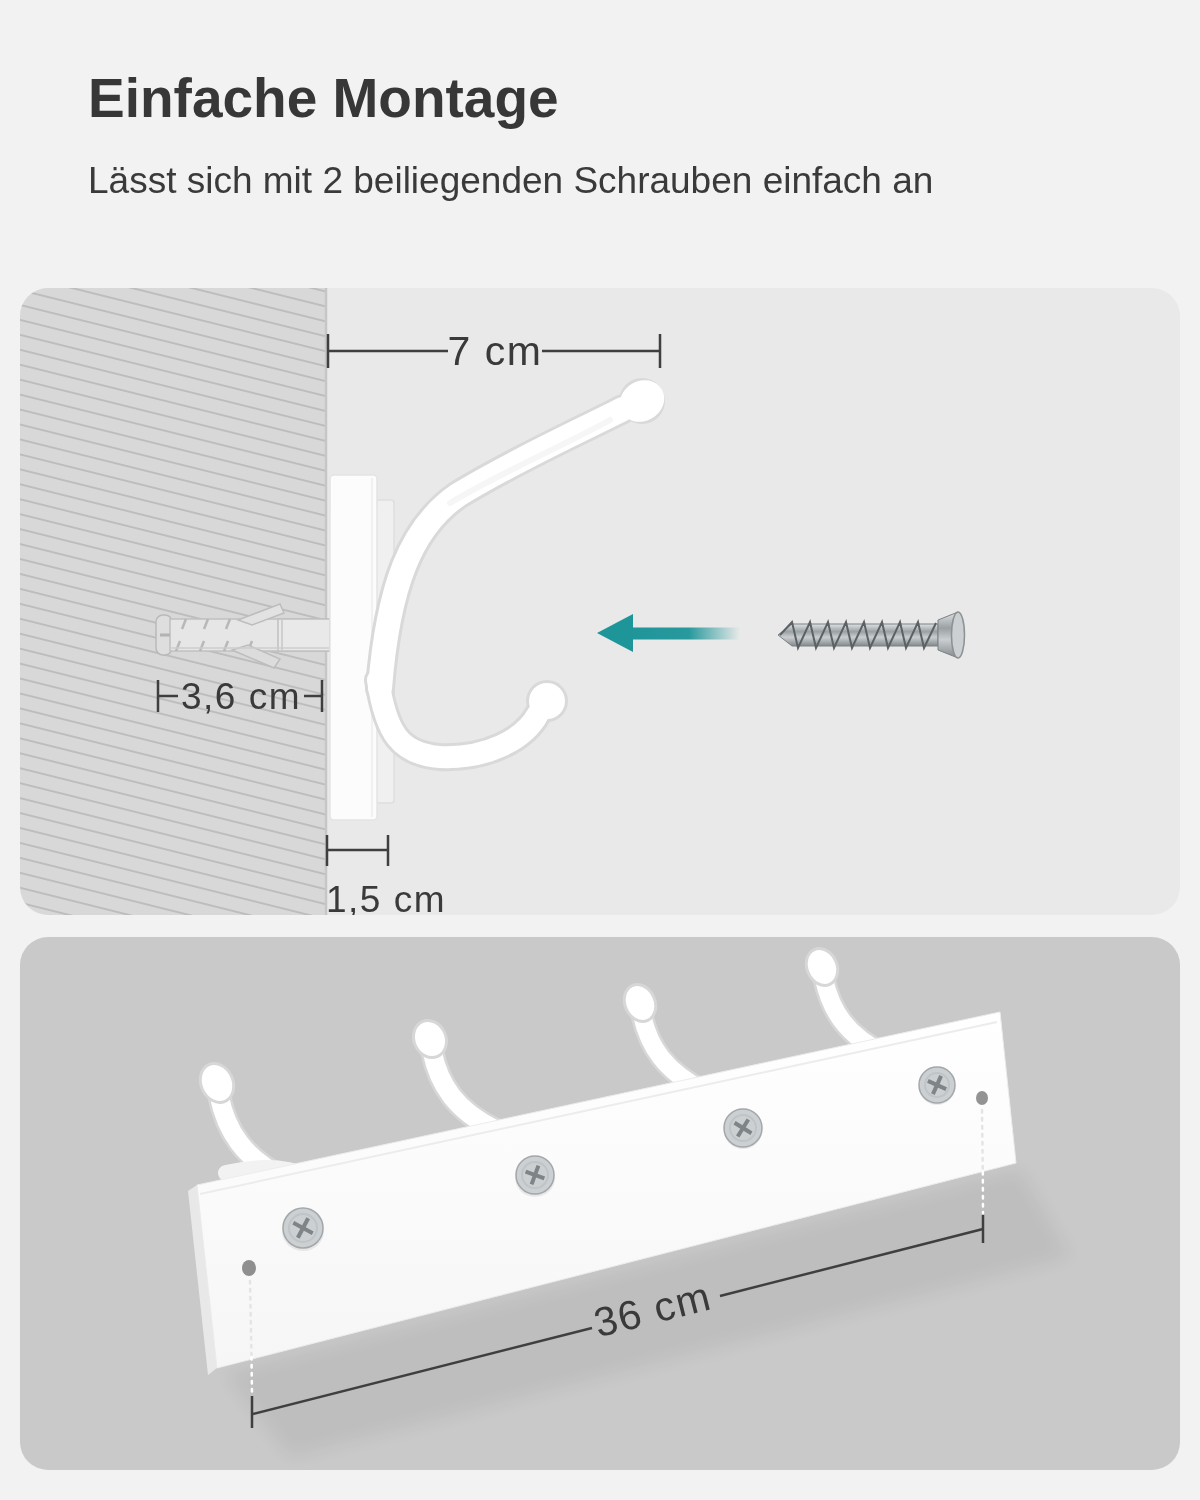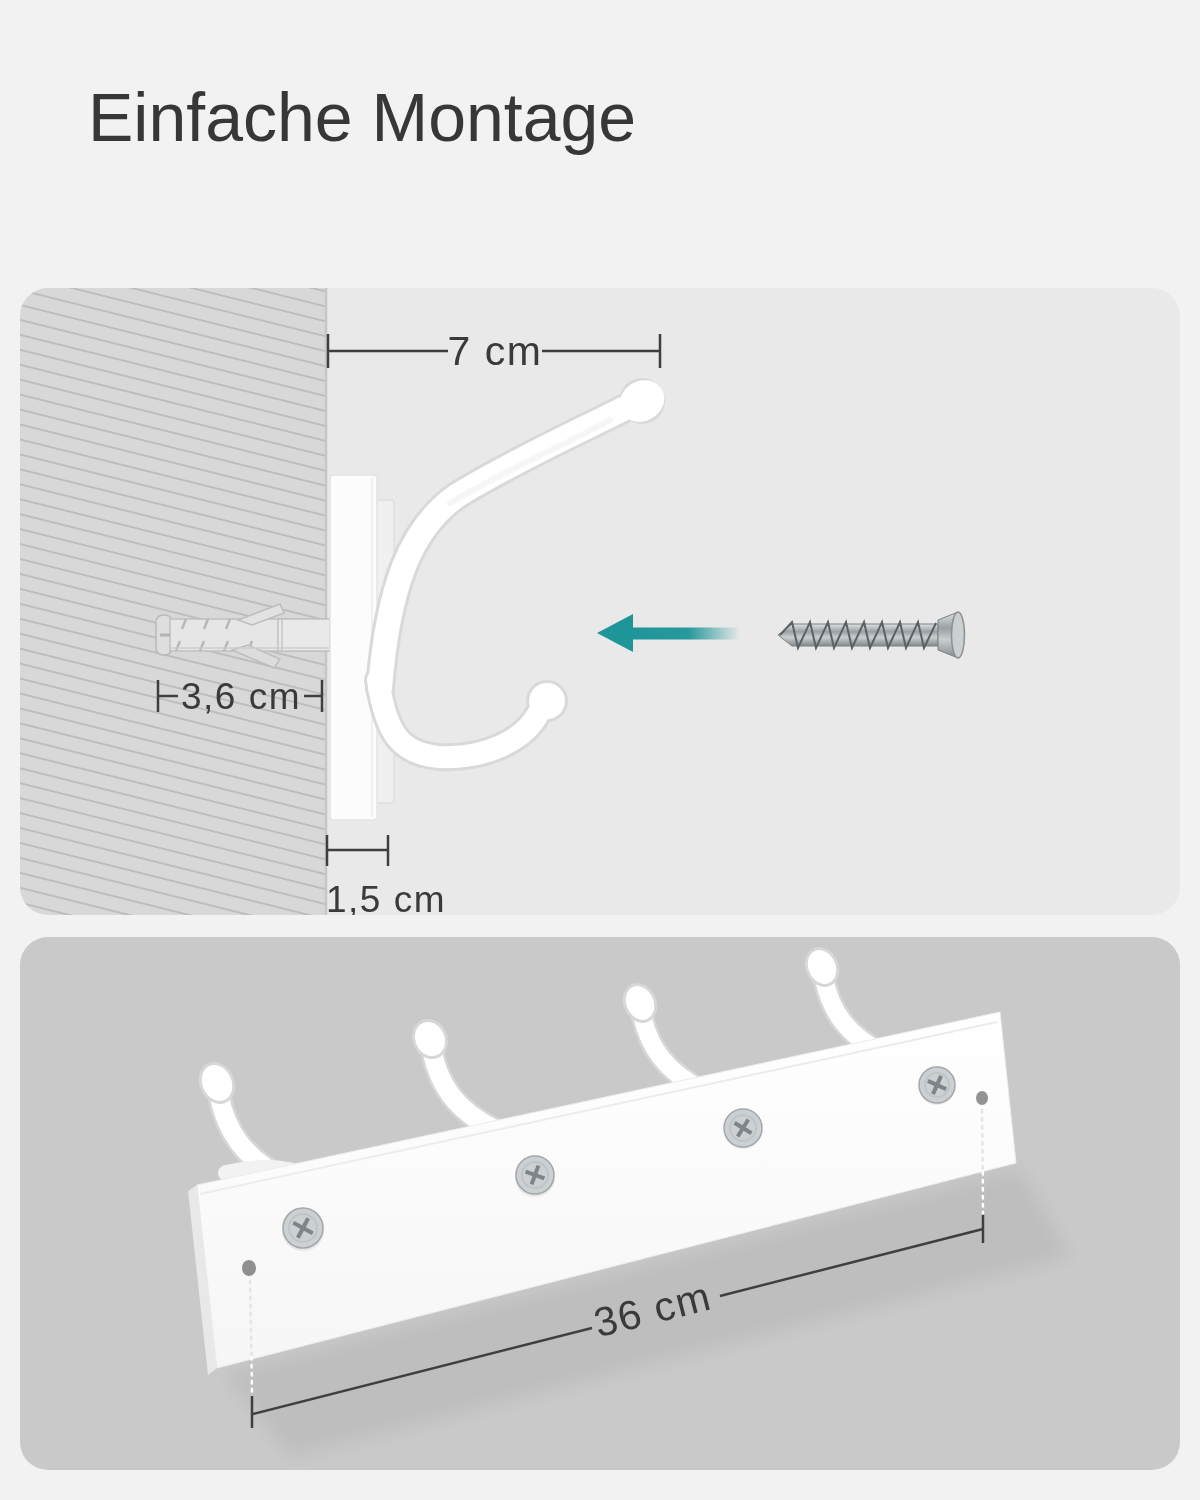--- a/index.html
+++ b/index.html
@@ -4,37 +4,38 @@
 <style>
   html,body{margin:0;padding:0;}
   body{
     width:1200px;height:1500px;position:relative;
     background:#f2f2f2;
     font-family:"Liberation Sans", sans-serif;
     overflow:hidden;
   }
   .header{position:absolute;left:88px;top:68px;width:1040px;}
   .title{
-    font-size:68px;font-weight:400;color:#373737;
-    letter-spacing:0px;margin:12px 0 26px 0;line-height:1.1;
+    font-size:55px;font-weight:700;color:#373737;
+    letter-spacing:0px;margin:0 0 26px 0;line-height:1.1;
   }
   .subtitle{font-size:37px;font-weight:400;color:#3a3a3a;line-height:52px;}
   .panel{position:absolute;left:20px;width:1160px;border-radius:28px;overflow:hidden;}
   .panel-top{top:288px;height:627px;background:#e9e9e9;}
   .panel-bottom{top:937px;height:533px;background:#c9c9c9;}
   svg{display:block;}
   .dim-line{stroke:#3f3f3f;stroke-width:2.5;fill:none;}
   .dim-label{font-family:"Liberation Sans",sans-serif;font-size:37px;fill:#3a3a3a;letter-spacing:1.5px;}
   .dim-label-lg{font-size:41px;}
 </style>
 </head>
 <body>
 
 <div class="header">
   <h1 class="title">Einfache Montage</h1>
+  <div class="subtitle">Lässt sich mit 2 beiliegenden Schrauben einfach an</div>
 </div>
 
 <div class="panel panel-top">
 <svg width="1160" height="627" viewBox="0 0 1160 627" xmlns="http://www.w3.org/2000/svg">
   <defs>
     <pattern id="hatch" width="42" height="14.5" patternUnits="userSpaceOnUse" patternTransform="rotate(14)">
       <rect width="42" height="14.5" fill="#d8d8d8"></rect>
       <line x1="-1" y1="2" x2="43" y2="2" stroke="#bdbdbd" stroke-width="2"></line>
     </pattern>
     <linearGradient id="tealFade" x1="0" y1="0" x2="1" y2="0">

